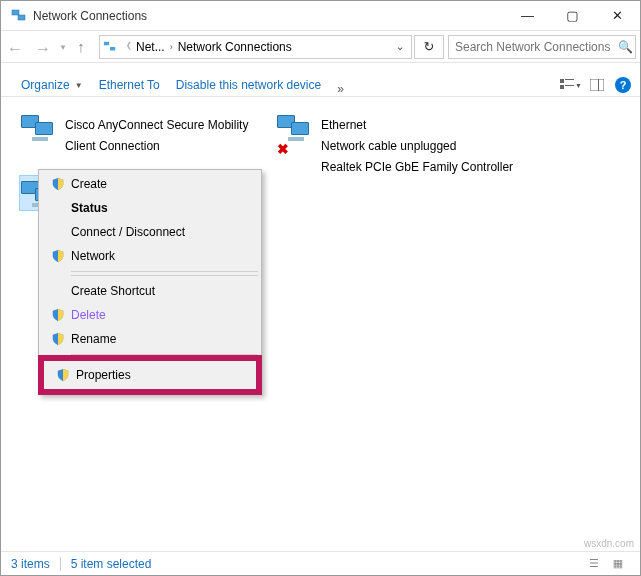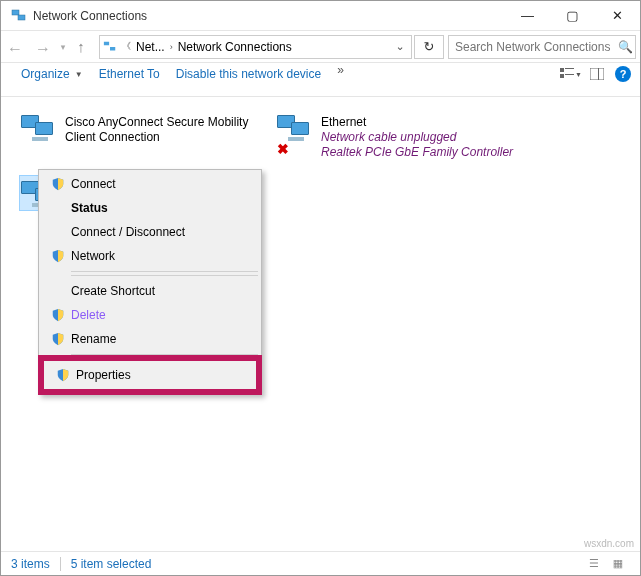--- a/index.html
+++ b/index.html
@@ -18,35 +18,35 @@
   .addr-icon { width: 20px; display: flex; align-items: center; justify-content: center; }
   .addr-seg { padding: 0 3px; display: inline-flex; align-items: center; }
   .addr-chev { font-size: 9px; color: #555; padding: 0 2px; }
   .addr-fill { flex: 1; }
   .addr-btn { width: 22px; text-align: center; color: #555; font-size: 11px; }
   .nav-refresh { width: 30px; height: 24px; border: 1px solid #ccc; display: flex; align-items: center; justify-content: center; font-size: 13px; color: #333; margin-right: 4px; }
   .searchbox { width: 188px; height: 24px; border: 1px solid #ccc; display: flex; align-items: center; margin-right: 4px; }
   .searchbox input { border: none; flex: 1; font-size: 12px; padding: 0 6px; color: #777; outline: none; }
   .search-icon { width: 22px; text-align: center; color: #666; font-size: 12px; }
 
-  .cmdbar { height: 34px; display: flex; align-items: flex-start; border-bottom: 1px solid #e5e5e5; font-size: 12px; padding: 0 4px 0 12px; }
+  .cmdbar { height: 34px; display: flex; align-items: flex-end; border-bottom: 1px solid #e5e5e5; font-size: 12px; padding: 0 4px 0 12px; }
   .cmd-link { color: #1a6fba; padding: 4px 8px; display: inline-flex; align-items: center; }
   .cmd-link .drop { font-size: 8px; margin-left: 5px; color: #555; }
   .cmd-spacer { flex: 1; }
   .cmd-chev { color: #555; font-size: 12px; padding: 0 8px; }
   .cmd-ic { width: 26px; height: 22px; display: flex; align-items: center; justify-content: center; color: #555; }
   .cmd-ic .drop { font-size: 7px; margin-left: 1px; }
   .help-ic { color: #fff; background: #0078d7; border-radius: 50%; width: 16px; height: 16px; font-size: 11px; display: flex; align-items: center; justify-content: center; font-weight: bold; }
 
   .content { position: absolute; top: 98px; left: 0; right: 0; bottom: 24px; }
   .conn-item { position: absolute; width: 250px; height: 48px; display: flex; font-size: 12px; }
   .conn-icon { width: 50px; display: flex; align-items: flex-start; justify-content: center; padding-top: 2px; position: relative; }
-  .conn-text { flex: 1; line-height: 15px; color: #333; padding-top: 2px; }
+  .conn-text { flex: 1; line-height: 21px; color: #333; padding-top: 2px; }
   .conn-text .l1 { color: #000; }
-  .conn-text .l2, .conn-text .l3 { color: #701a75; font-style: italic; }
+  .conn-text .l2, .conn-text .l3 { color: #000000; }
   .redx { position: absolute; left: 6px; top: 28px; color: #d40000; font-weight: bold; font-size: 14px; }
 
   .sel-icon { position: absolute; left: 18px; top: 175px; width: 42px; height: 36px; background: #cce8ff; border: 1px solid #99d1ff; display: flex; align-items: center; justify-content: center; }
 
   .ctxmenu { position: absolute; left: 37px; top: 170px; width: 224px; background: #f0f0f0; border: 1px solid #bcbcbc; box-shadow: 3px 3px 5px rgba(0,0,0,0.25); font-size: 12px; padding: 2px; }
   .ctx-item { height: 24px; display: flex; align-items: center; padding-left: 6px; color: #000; }
   .ctx-item .shield { width: 22px; display: flex; align-items: center; justify-content: center; }
   .ctx-item .lbl { padding-left: 2px; }
   .ctx-item.disabled { color: #8b5cf6; }
   .ctx-item.bold { font-weight: 600; }
@@ -179,21 +179,21 @@
   </div>
 
   <div class="ctxmenu" style="top:70px;" id="ctxmenu">
       <div class="ctx-item">
         <span class="shield">
           <svg viewBox="0 0 16 16">
             <path d="M8 1 L14 3 V8 C14 12 8 15 8 15 C8 15 2 12 2 8 V3 Z" fill="#3a8ad6"></path>
             <path d="M8 1 L14 3 V8 C14 12 8 15 8 15 V1 Z" fill="#ffd24d"></path>
           </svg>
         </span>
-        <span class="lbl">Connect</span>
+        <span class="lbl">Create</span>
       </div>
       <div class="ctx-item bold">
         <span class="shield"></span>
         <span class="lbl">Status</span>
       </div>
       <div class="ctx-item">
         <span class="shield"></span>
         <span class="lbl">Connect / Disconnect</span>
       </div>
       <div class="ctx-item">

